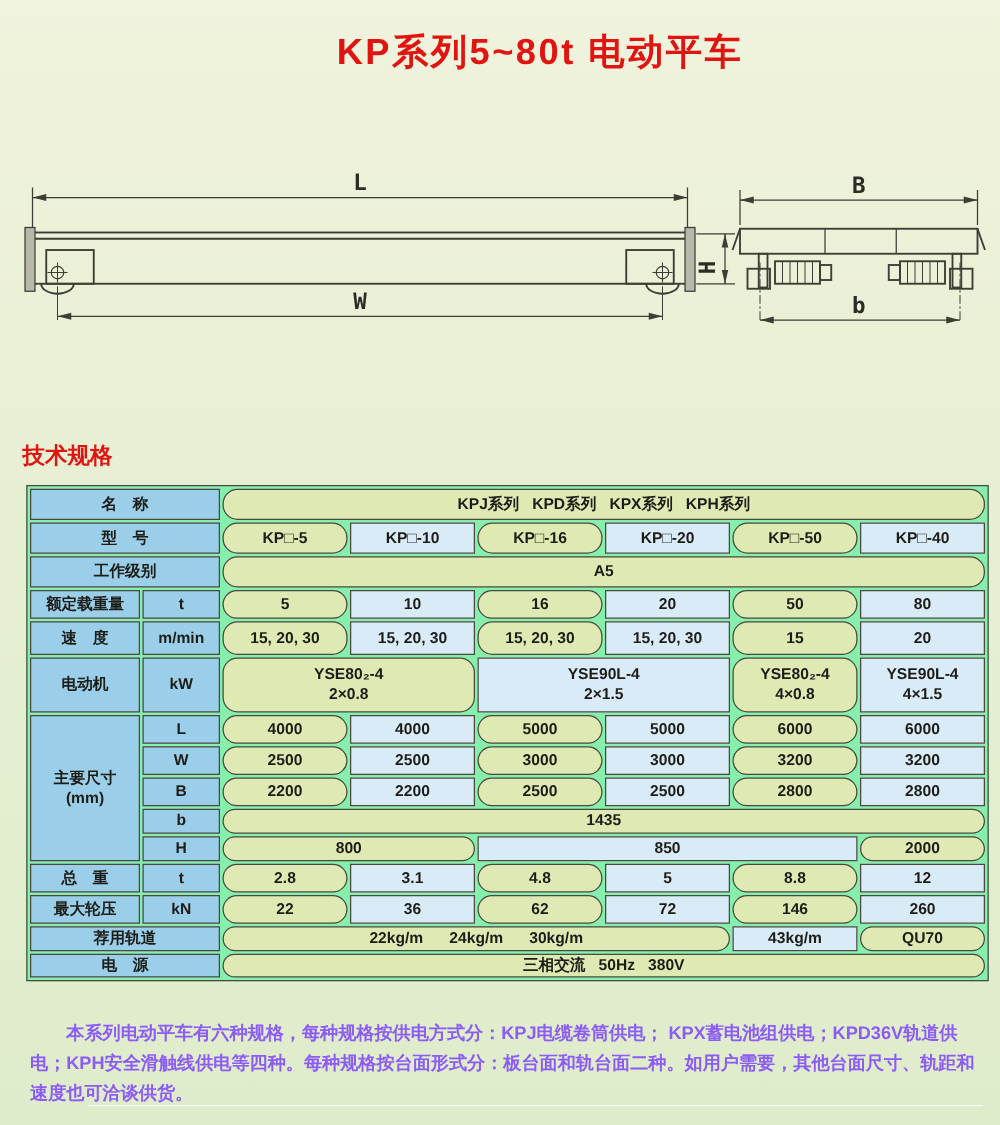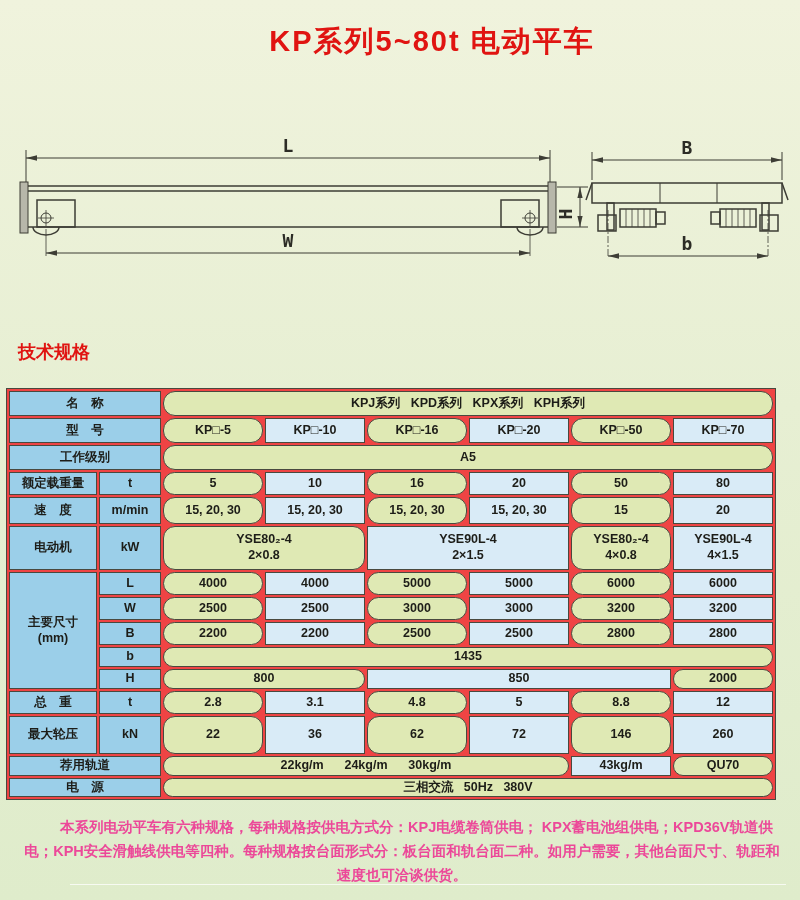--- a/index.html
+++ b/index.html
@@ -19,42 +19,41 @@
   .dl{stroke:var(--drawing-line,#3d3d35);fill:none;stroke-width:1.5;}
   .dim{stroke:var(--drawing-line,#3d3d35);fill:none;stroke-width:1;}
   .thin{stroke:var(--drawing-line,#3d3d35);fill:none;stroke-width:0.8;}
   .arr{fill:var(--drawing-line,#3d3d35);stroke:none;}
   .buf{fill:#b7b7aa;stroke:var(--drawing-line,#3d3d35);stroke-width:1;}
   .dimtext{
     font-family:"DejaVu Sans Mono","Liberation Mono",monospace;
     font-size:18px;font-weight:bold;fill:#2c2c26;text-anchor:middle;
   }
   .section-heading{
-    position:absolute;top:340px;left:18px;margin:0;
+    position:absolute;top:352px;left:18px;margin:0;
     font-size:18px;font-weight:bold;color:var(--title-red,#e01411);
   }
   table.spec{
-    position:absolute;top:388px;left:6px;width:769px;
+    position:absolute;top:388px;left:21px;width:769px;
     table-layout:fixed;border-collapse:separate;border-spacing:2px;
-    background:#ef4444;border:1px solid var(--grid-line,#49493f);
+    background:#86efac;border:1px solid var(--grid-line,#49493f);
   }
   table.spec td{
     box-sizing:border-box;border:1px solid var(--grid-line,#49493f);
     text-align:center;vertical-align:middle;
     font-size:12.5px;font-weight:bold;color:#1d1d18;
     white-space:pre-wrap;line-height:1.25;padding:1px 2px;
   }
   td.h{background:var(--header-blue,#9bcfe9);}
   td.g{background:var(--cell-green,#dfe9b4);border-radius:12px;}
   td.b{background:var(--cell-blue,#d9ebf7);}
   .footer-note{
     position:absolute;top:816px;left:24px;width:756px;margin:0;
-    font-size:14.5px;line-height:1.65;color:#ec4899;text-indent:2em;
+    font-size:14.5px;line-height:1.65;color:#8b5cf6;text-indent:2em;
     font-weight:bold;
-    text-align:center;
   }
   .footer-divider{
     position:absolute;top:884px;left:70px;width:716px;height:0;
     border-top:1px solid rgba(255,255,255,0.75);
   }
 </style>
 </head>
 <body>
 
 <div class="page">
@@ -173,21 +172,21 @@
           <td colspan="2" class="h">名　称</td>
           <td colspan="6" class="g">KPJ系列   KPD系列   KPX系列   KPH系列</td>
         </tr>
         <tr style="height: 25px;">
           <td colspan="2" class="h">型　号</td>
           <td class="g">KP□-5</td>
           <td class="b">KP□-10</td>
           <td class="g">KP□-16</td>
           <td class="b">KP□-20</td>
           <td class="g">KP□-50</td>
-          <td class="b">KP□-70</td>
+          <td class="b">KP□-40</td>
         </tr>
         <tr style="height: 25px;">
           <td colspan="2" class="h">工作级别</td>
           <td colspan="6" class="g">A5</td>
         </tr>
         <tr style="height: 23px;">
           <td class="h">额定载重量</td>
           <td class="h">t</td>
           <td class="g">5</td>
           <td class="b">10</td>
@@ -260,21 +259,21 @@
         <tr style="height: 23px;">
           <td class="h">总　重</td>
           <td class="h">t</td>
           <td class="g">2.8</td>
           <td class="b">3.1</td>
           <td class="g">4.8</td>
           <td class="b">5</td>
           <td class="g">8.8</td>
           <td class="b">12</td>
         </tr>
-        <tr style="height: 38px;">
+        <tr style="height: 23px;">
           <td class="h">最大轮压</td>
           <td class="h">kN</td>
           <td class="g">22</td>
           <td class="b">36</td>
           <td class="g">62</td>
           <td class="b">72</td>
           <td class="g">146</td>
           <td class="b">260</td>
         </tr>
         <tr style="height: 18px;">

